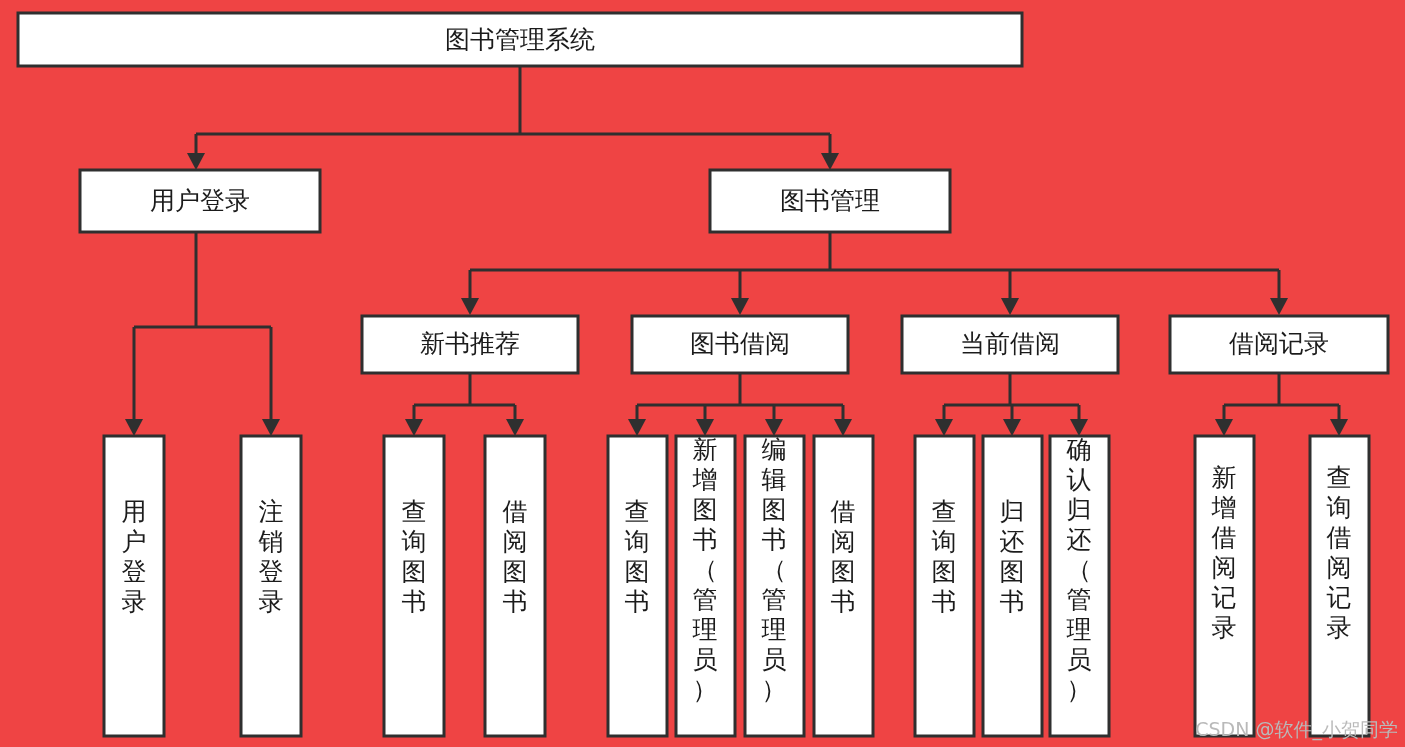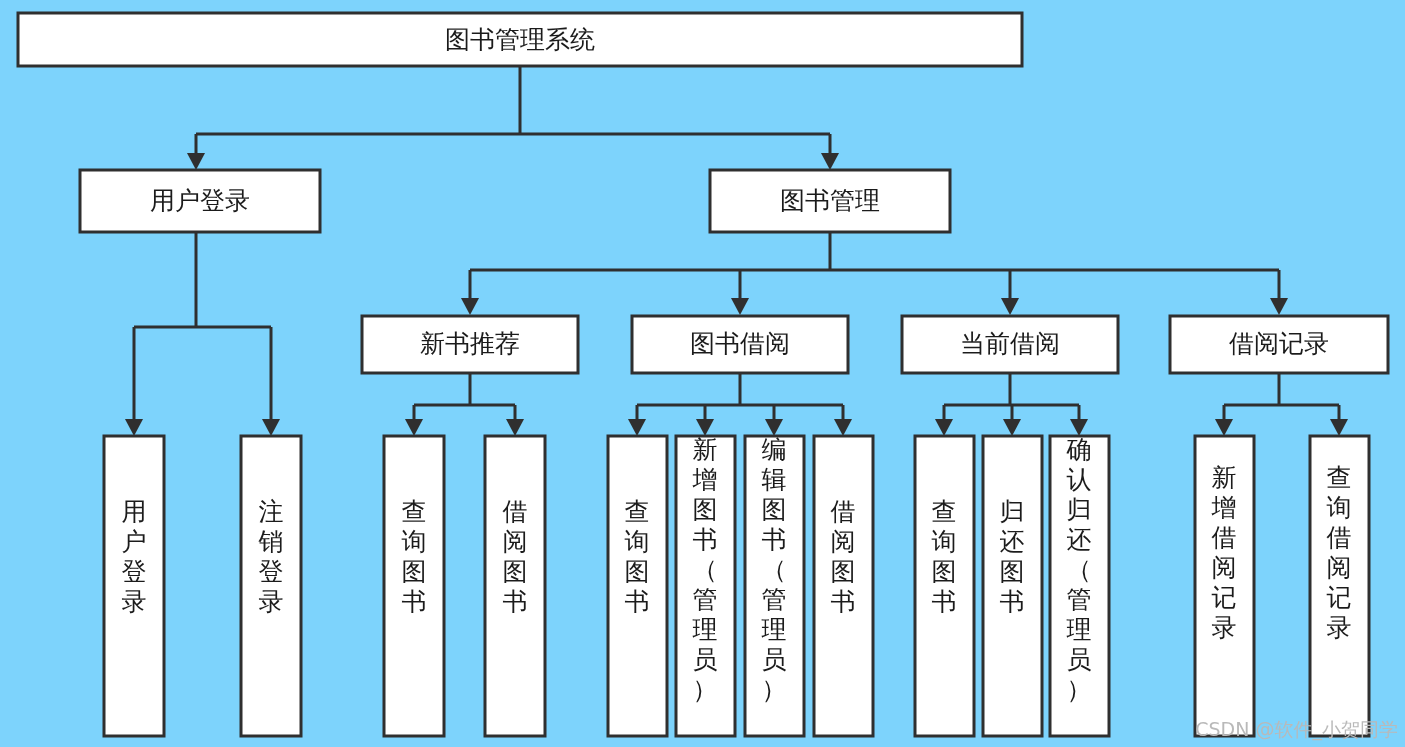--- a/index.html
+++ b/index.html
@@ -8,21 +8,21 @@
     padding: 0;
     background: #ffffff;
   }
   body {
     font-family: "DejaVu Sans", "Liberation Sans", sans-serif;
   }
   #diagram-root {
     position: relative;
     width: 1405px;
     height: 747px;
-    background: #7dd3fc;
+    background: #ef4444;
     overflow: hidden;
   }
   svg#tree-svg {
     position: absolute;
     left: 0;
     top: 0;
     width: 1405px;
     height: 747px;
     display: block;
   }

